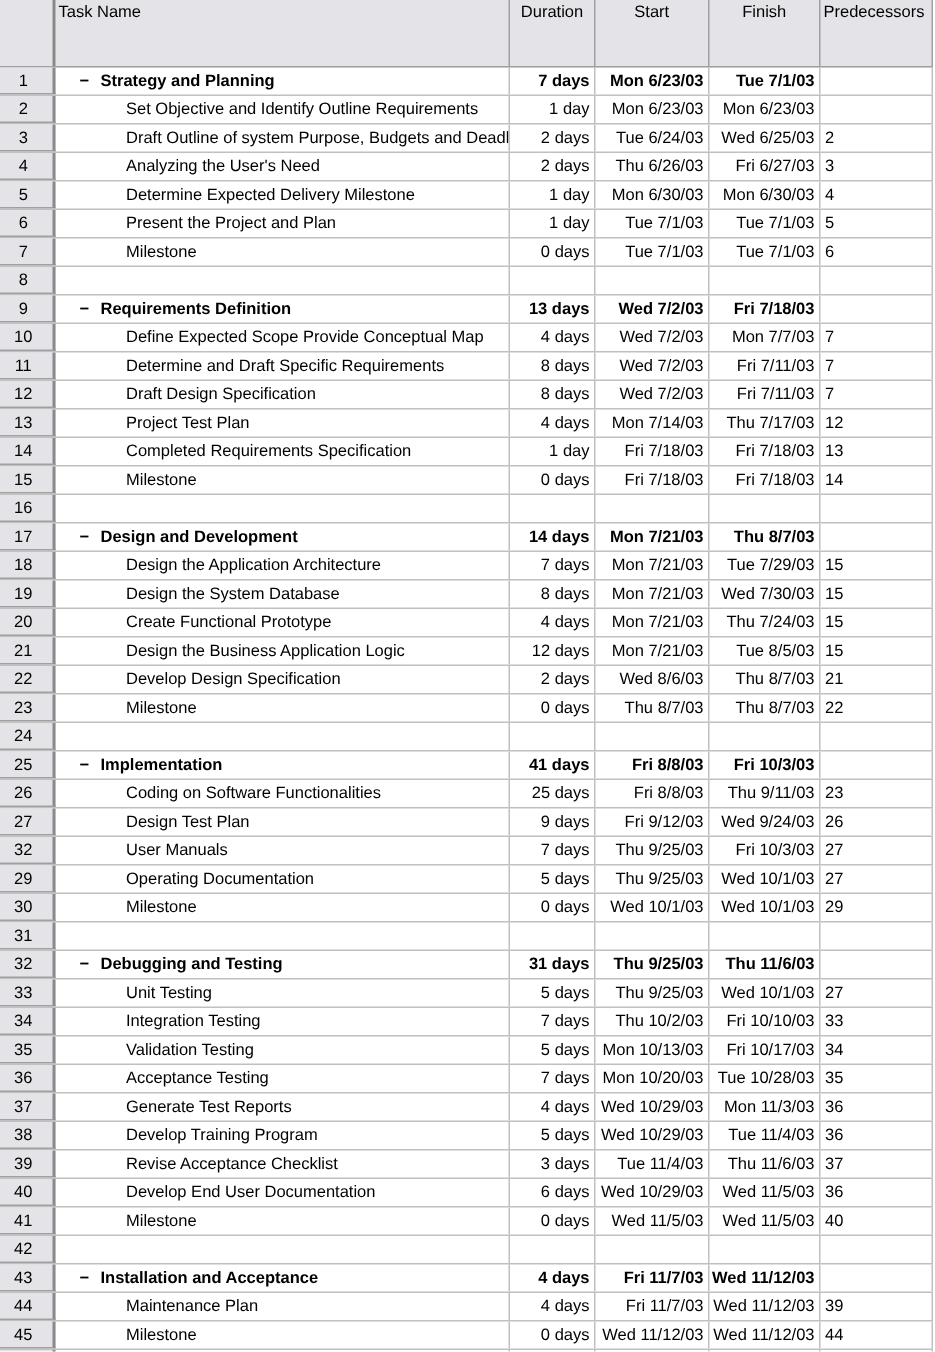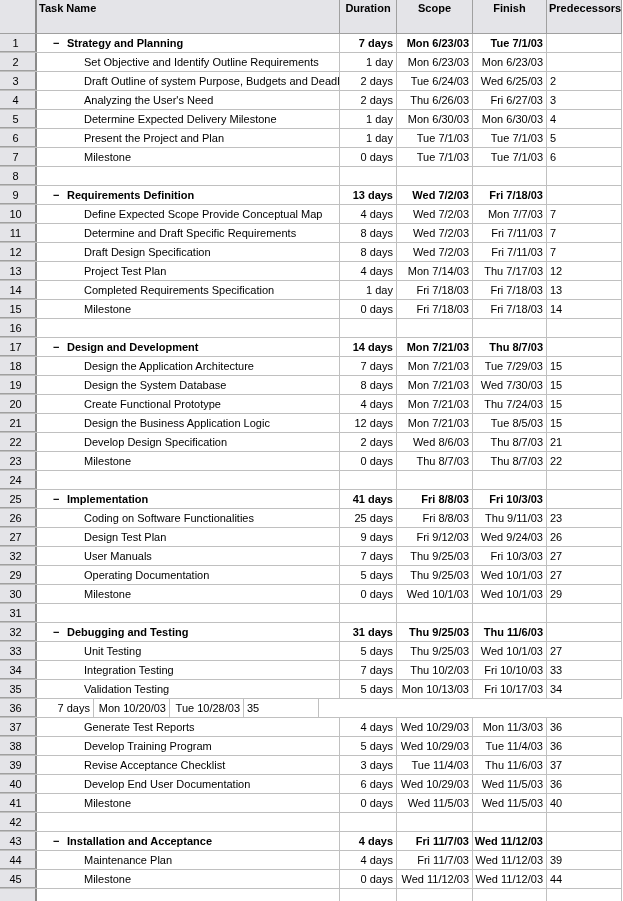--- a/index.html
+++ b/index.html
@@ -1,19 +1,19 @@
 <!DOCTYPE html>
 <html><head>
 <meta charset="utf-8">
 <style>
   html, body { margin: 0; padding: 0; background: #ffffff; }
   body { width: 623px; height: 901px; overflow: hidden; position: relative;
          font-family: "Liberation Sans", sans-serif; font-size: 11px; color: #000; }
   .grid { position: absolute; left: 0; top: 0; width: 622px; }
-  .hdr { display: flex; height: 34px; background: #e4e4e8; border-bottom: 1px solid #a0a0a0; box-sizing: border-box; font-weight: bold; }
+  .hdr { display: flex; height: 45px; background: #e4e4e8; border-bottom: 1px solid #a0a0a0; box-sizing: border-box; }
   .hdr > div { box-sizing: border-box; border-right: 1px solid #a0a0a0; padding: 2px 2px 0 2px; white-space: nowrap; overflow: hidden; }
   .c-id   { width: 37px; }
   .c-name { width: 303px; }
   .c-dur  { width: 57px; }
   .c-start{ width: 76px; }
   .c-fin  { width: 74px; }
   .c-pred { width: 75px; }
   .hdr .c-id { background: #e4e4e8; border-right: 2px solid #8a8a8a; }
   .hdr .c-dur, .hdr .c-start, .hdr .c-fin { text-align: center; }
   .row { display: flex; height: 19px; box-sizing: border-box; border-bottom: 1px solid #c0c0c0; }
@@ -27,21 +27,21 @@
   .task-indent { display: inline-block; width: 31px; }
 </style>
 </head>
 <body>
 
 <div class="grid">
   <div class="hdr">
     <div class="c-id"></div>
     <div class="c-name">Task Name</div>
     <div class="c-dur">Duration</div>
-    <div class="c-start">Scope</div>
+    <div class="c-start">Start</div>
     <div class="c-fin">Finish</div>
     <div class="c-pred">Predecessors</div>
   </div>
   <div id="rows">
       <div class="row summary">
         <div class="c-id">1</div>
         <div class="c-name"><span class="collapse">−</span><span>Strategy and Planning</span></div>
         <div class="c-dur">7 days</div>
         <div class="c-start">Mon 6/23/03</div>
         <div class="c-fin">Tue 7/1/03</div>
@@ -314,20 +314,21 @@
       <div class="row">
         <div class="c-id">35</div>
         <div class="c-name"><span class="task-indent"></span><span>Validation Testing</span></div>
         <div class="c-dur">5 days</div>
         <div class="c-start">Mon 10/13/03</div>
         <div class="c-fin">Fri 10/17/03</div>
         <div class="c-pred">34</div>
       </div>
       <div class="row">
         <div class="c-id">36</div>
+        <div class="c-name"><span class="task-indent"></span><span>Acceptance Testing</span></div>
         <div class="c-dur">7 days</div>
         <div class="c-start">Mon 10/20/03</div>
         <div class="c-fin">Tue 10/28/03</div>
         <div class="c-pred">35</div>
       </div>
       <div class="row">
         <div class="c-id">37</div>
         <div class="c-name"><span class="task-indent"></span><span>Generate Test Reports</span></div>
         <div class="c-dur">4 days</div>
         <div class="c-start">Wed 10/29/03</div>

